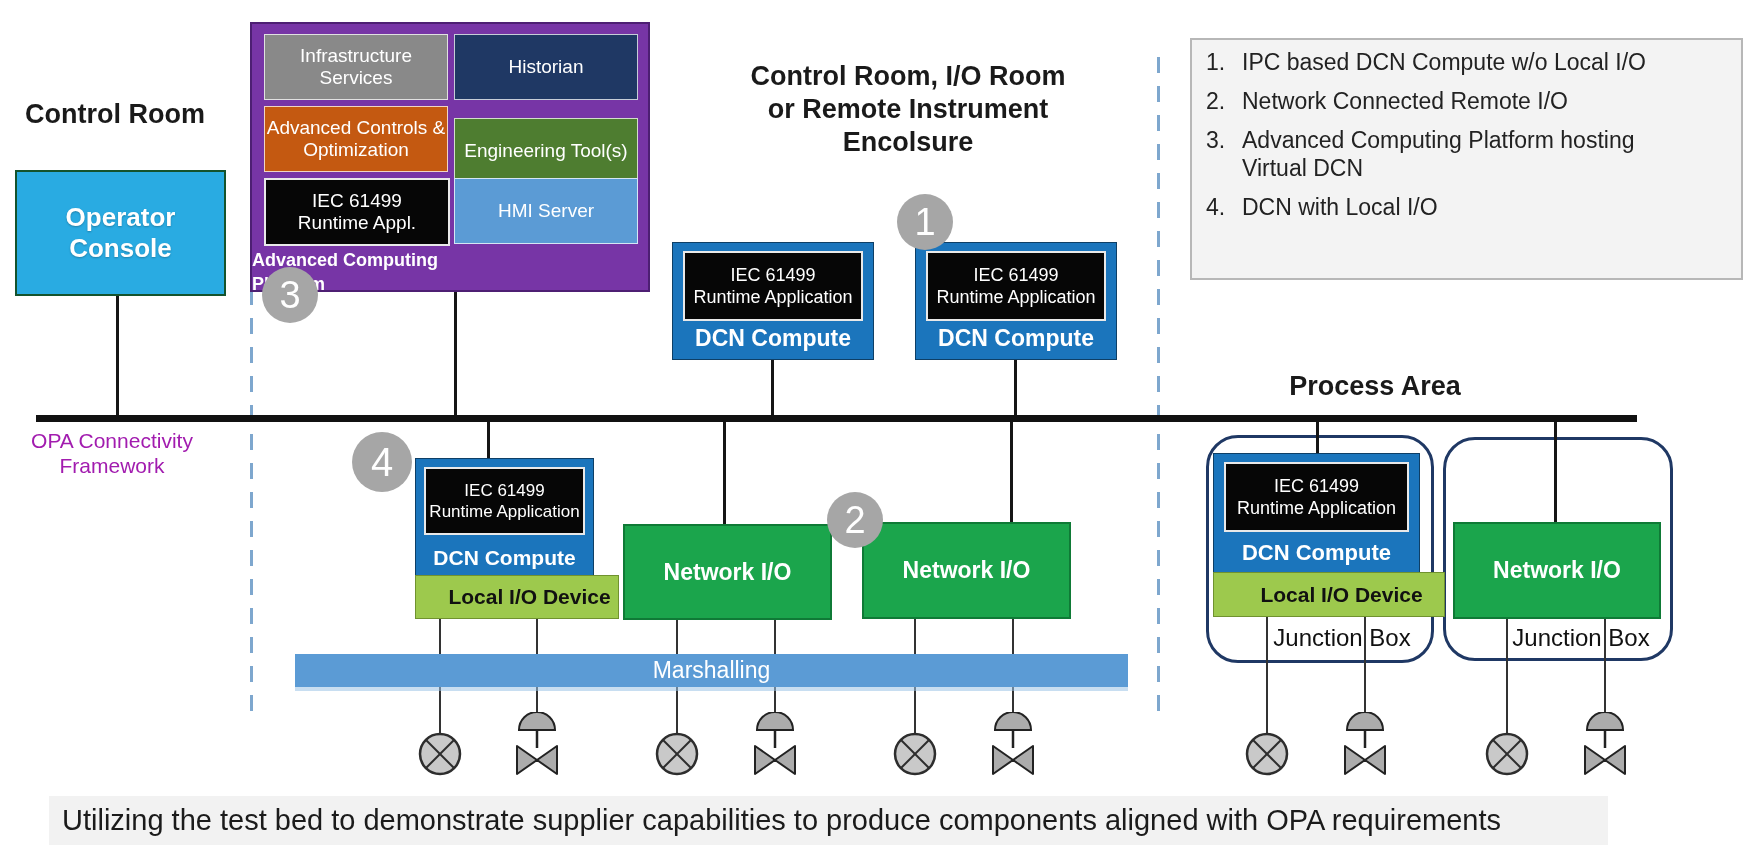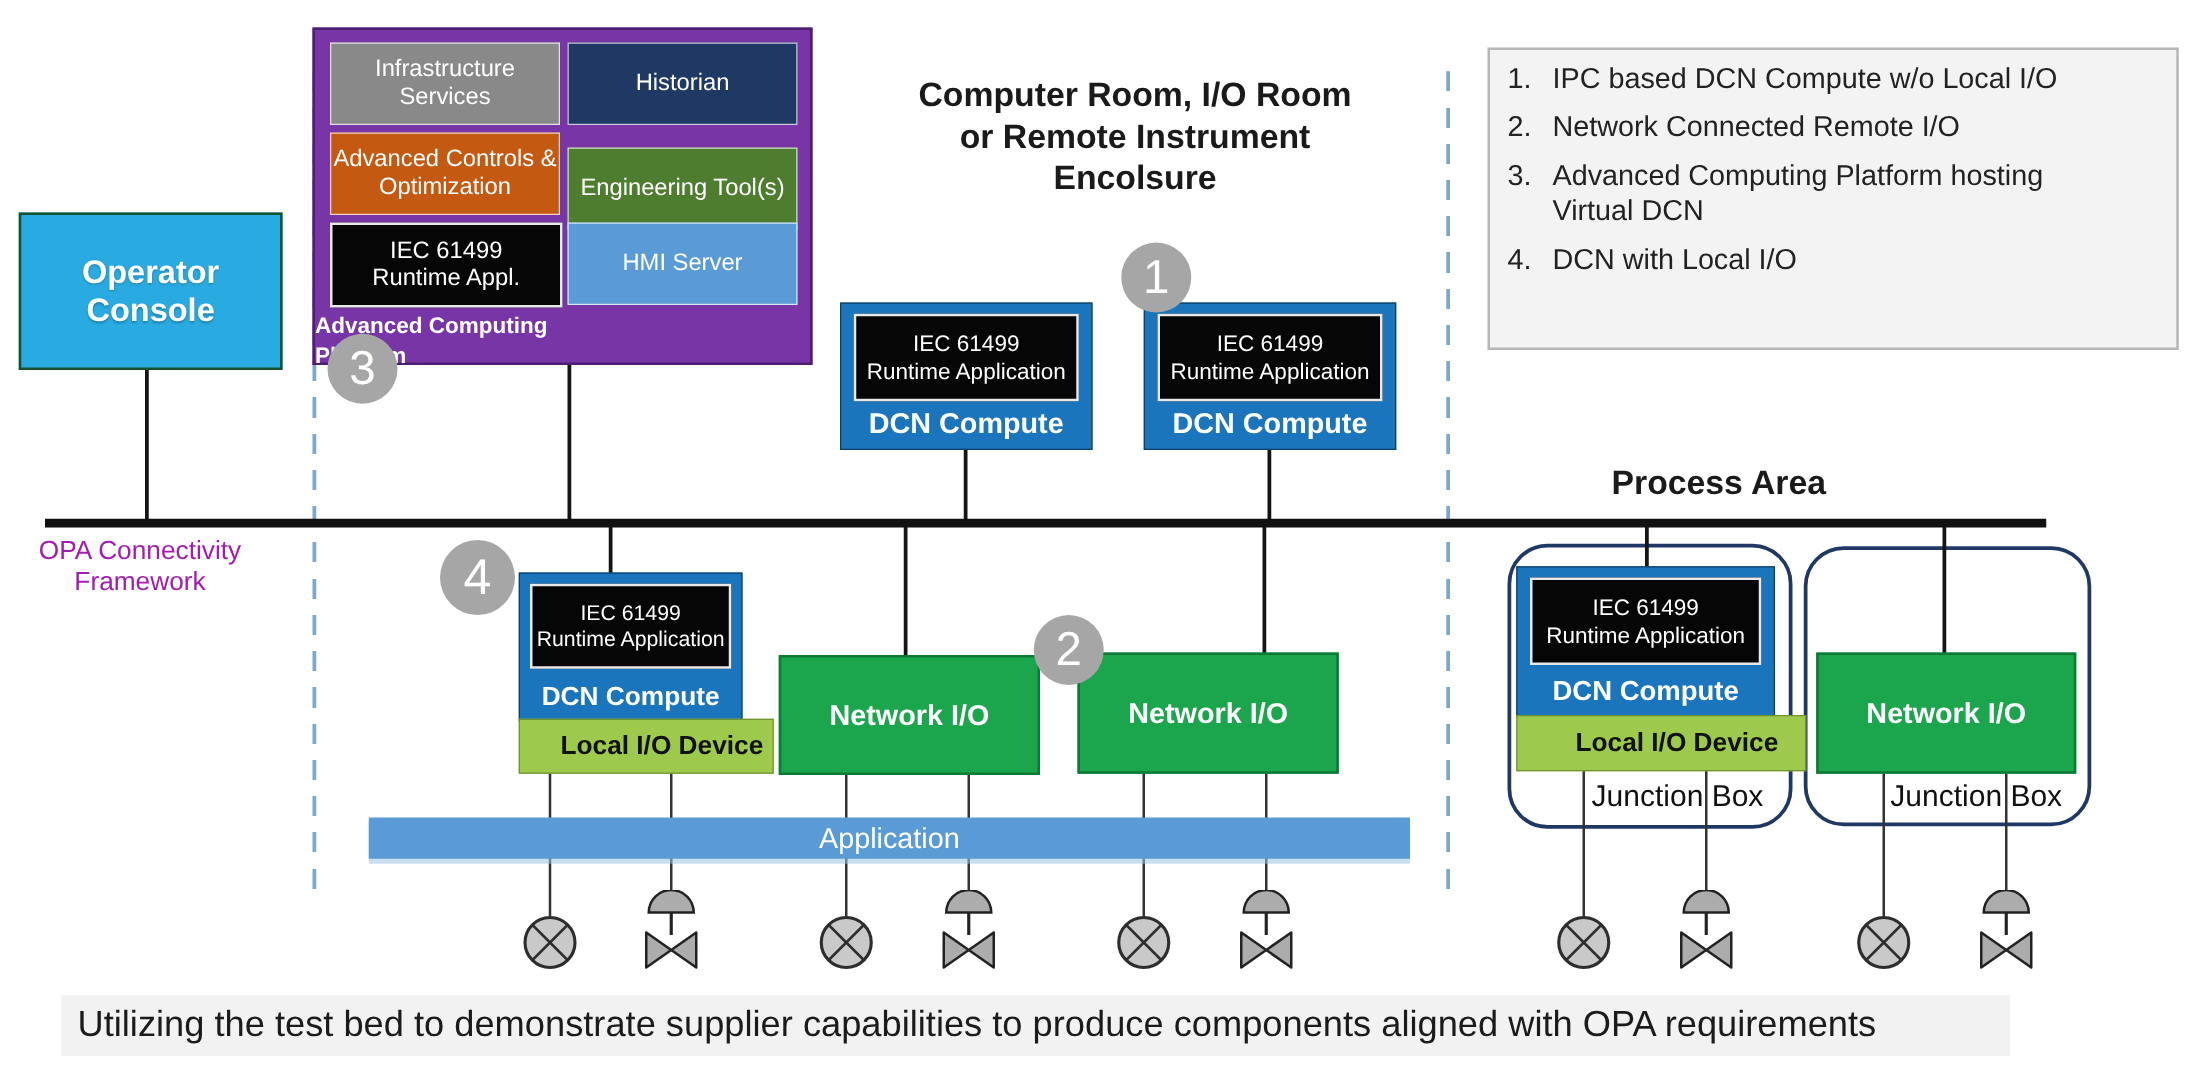--- a/index.html
+++ b/index.html
@@ -108,23 +108,24 @@
   <div class="abs iline" style="left:1364px;top:615px;height:101px;"></div>
   <div class="abs iline" style="left:1604px;top:615px;height:101px;"></div>
 
   <div class="abs bus" style="left:36px;top:415px;width:1601px;"></div>
   <div class="abs bus-label" style="left:8px;top:428px;width:208px;">
     <div>OPA Connectivity</div>
     <div>Framework</div>
   </div>
 
   <div class="abs marshalling center-text" style="left:295px;top:654px;width:833px;height:33px;">
-    <span>Application</span>
-  </div>
-
+    <span>Marshalling</span>
+  </div>
+
+  <div class="abs section-title" style="left:10px;top:98px;width:210px;">Control Room</div>
   <div class="abs console center-text" style="left:15px;top:170px;width:207px;height:122px;">
     <span>Operator Console</span>
   </div>
 
   <div class="abs platform" style="left:250px;top:22px;width:396px;height:266px;">
     <div class="module m-gray" style="left:12px;top:10px;width:182px;height:64px;">
       <span>Infrastructure Services</span>
     </div>
     <div class="module m-navy" style="left:202px;top:10px;width:182px;height:64px;">
       <span>Historian</span>
@@ -141,21 +142,21 @@
     </div>
     <div class="module m-hmi" style="left:202px;top:154px;width:182px;height:64px;">
       <span>HMI Server</span>
     </div>
     <div class="platform-label">
       <span>Advanced Computing Platform</span>
     </div>
   </div>
 
   <div class="abs section-title" style="left:690px;top:60px;width:436px;">
-    <div>Computer Room, I/O Room</div>
+    <div>Control Room, I/O Room</div>
     <div>or Remote Instrument</div>
     <div>Encolsure</div>
   </div>
 
   <div class="abs legend" style="left:1190px;top:38px;width:553px;height:242px;">
     <div class="legend-item">
       <span class="legend-num">1.</span>
       <span class="legend-text">IPC based DCN Compute w/o Local I/O</span>
     </div>
     <div class="legend-item">

